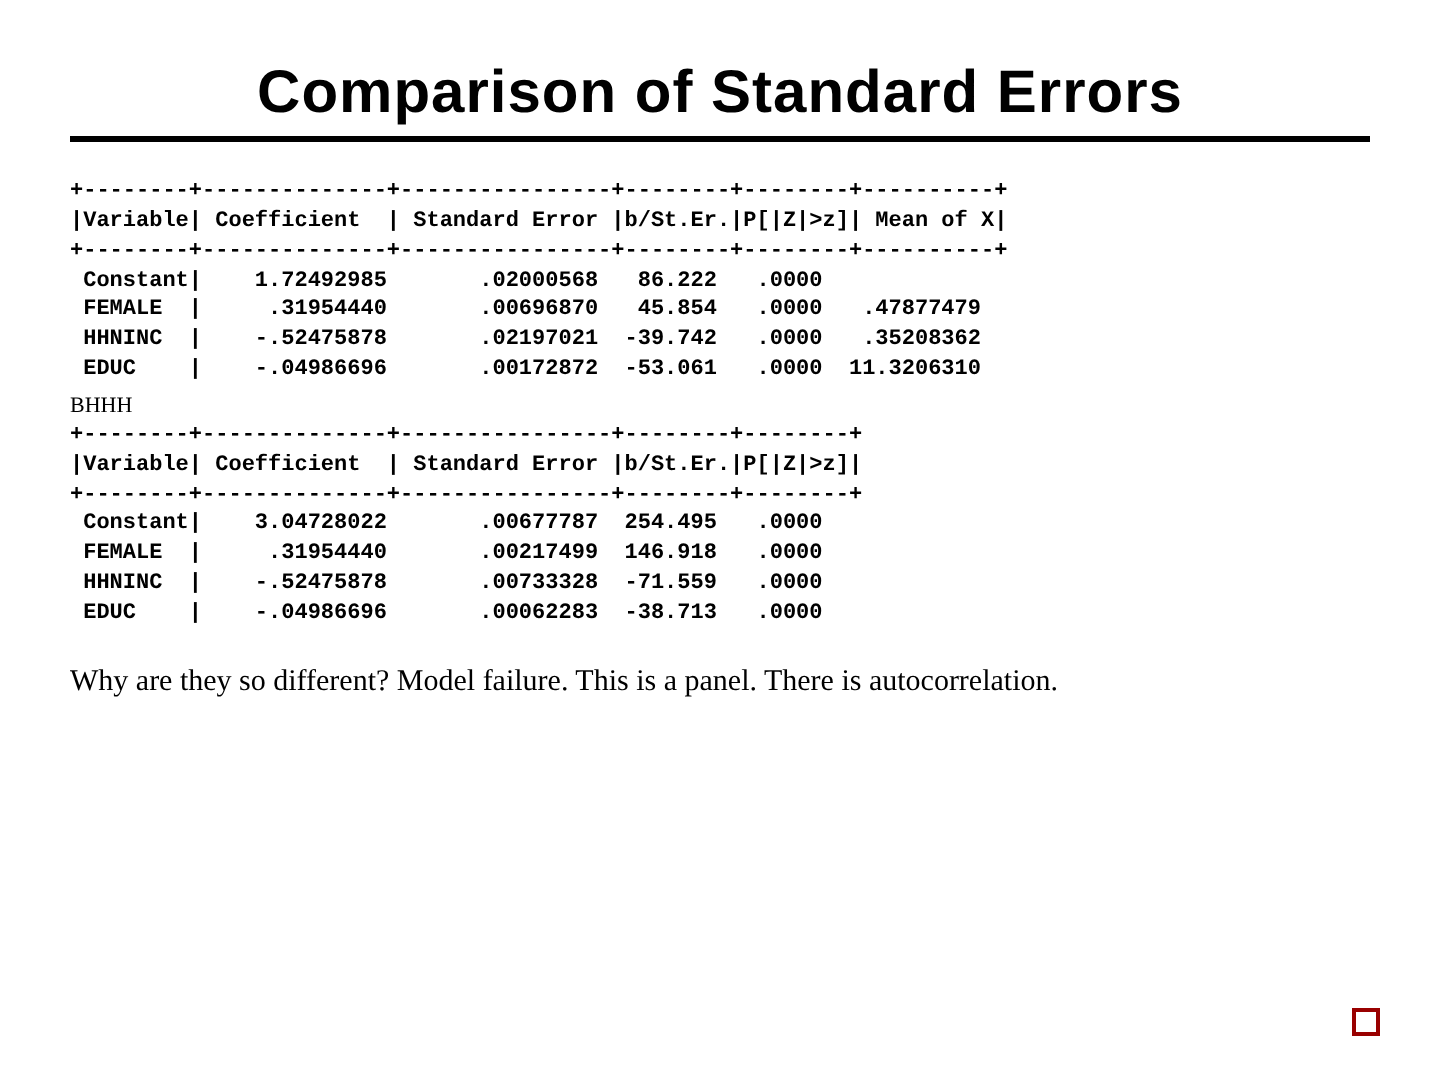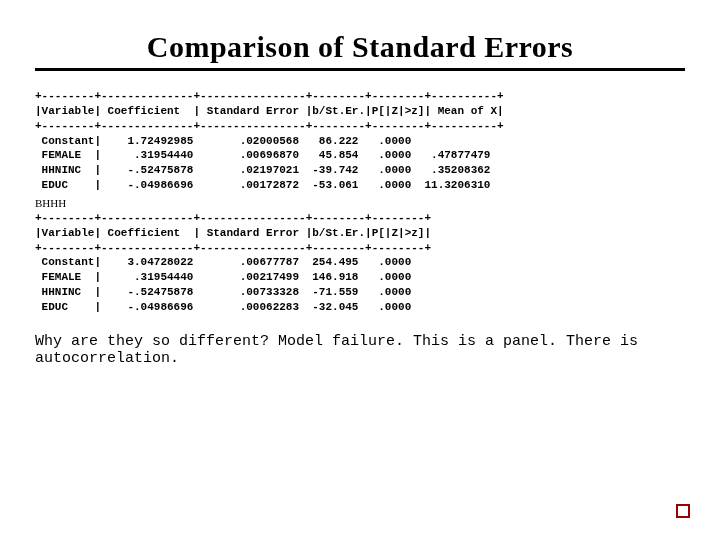--- a/index.html
+++ b/index.html
@@ -10,21 +10,21 @@
     background: #fff;
     font-family: "Times New Roman", Times, serif;
     color: #000;
     position: relative;
     box-sizing: border-box;
   }
   .slide {
     padding: 30px 35px 0 35px;
   }
   .title {
-    font-family: Liberation Serif, serif;
+    font-family: Liberation Sans, sans-serif;
     font-weight: 900;
     font-size: 30px;
     text-align: center;
     letter-spacing: 0.5px;
     margin: 0 0 4px 0;
   }
   .title-rule {
     border: none;
     border-top: 3px solid #000;
     margin: 0 0 18px 0;
@@ -36,21 +36,21 @@
     white-space: pre;
     line-height: 1.35;
     margin: 0;
   }
   .section-label {
     font-family: "Times New Roman", serif;
     font-size: 11px;
     margin: 4px 0 2px 0;
   }
   .footnote {
-    font-family: Liberation Mono, monospace;
+    font-family: Liberation Serif, serif;
     font-size: 15px;
     margin-top: 18px;
   }
   .red-square {
     position: absolute;
     right: 30px;
     bottom: 22px;
     width: 10px;
     height: 10px;
     border: 2px solid #990000;
@@ -74,19 +74,19 @@
 <span> EDUC    |    -.04986696       .00172872  -53.061   .0000  11.3206310</span></pre>
 
   <div class="section-label">BHHH</div>
 
   <pre class="mono-block"><span>+--------+--------------+----------------+--------+--------+</span>
 <span>|Variable| Coefficient  | Standard Error |b/St.Er.|P[|Z|&gt;z]|</span>
 <span>+--------+--------------+----------------+--------+--------+</span>
 <span> Constant|    3.04728022       .00677787  254.495   .0000</span>
 <span> FEMALE  |     .31954440       .00217499  146.918   .0000</span>
 <span> HHNINC  |    -.52475878       .00733328  -71.559   .0000</span>
-<span> EDUC    |    -.04986696       .00062283  -32.045   .0000</span></pre>
+<span> EDUC    |    -.04986696       .00062283  -38.713   .0000</span></pre>
 
   <div class="footnote">Why are they so different?  Model failure. This is a panel. There is autocorrelation.</div>
 
 </div>
 
 <div class="red-square"></div>
 
 </body></html>

